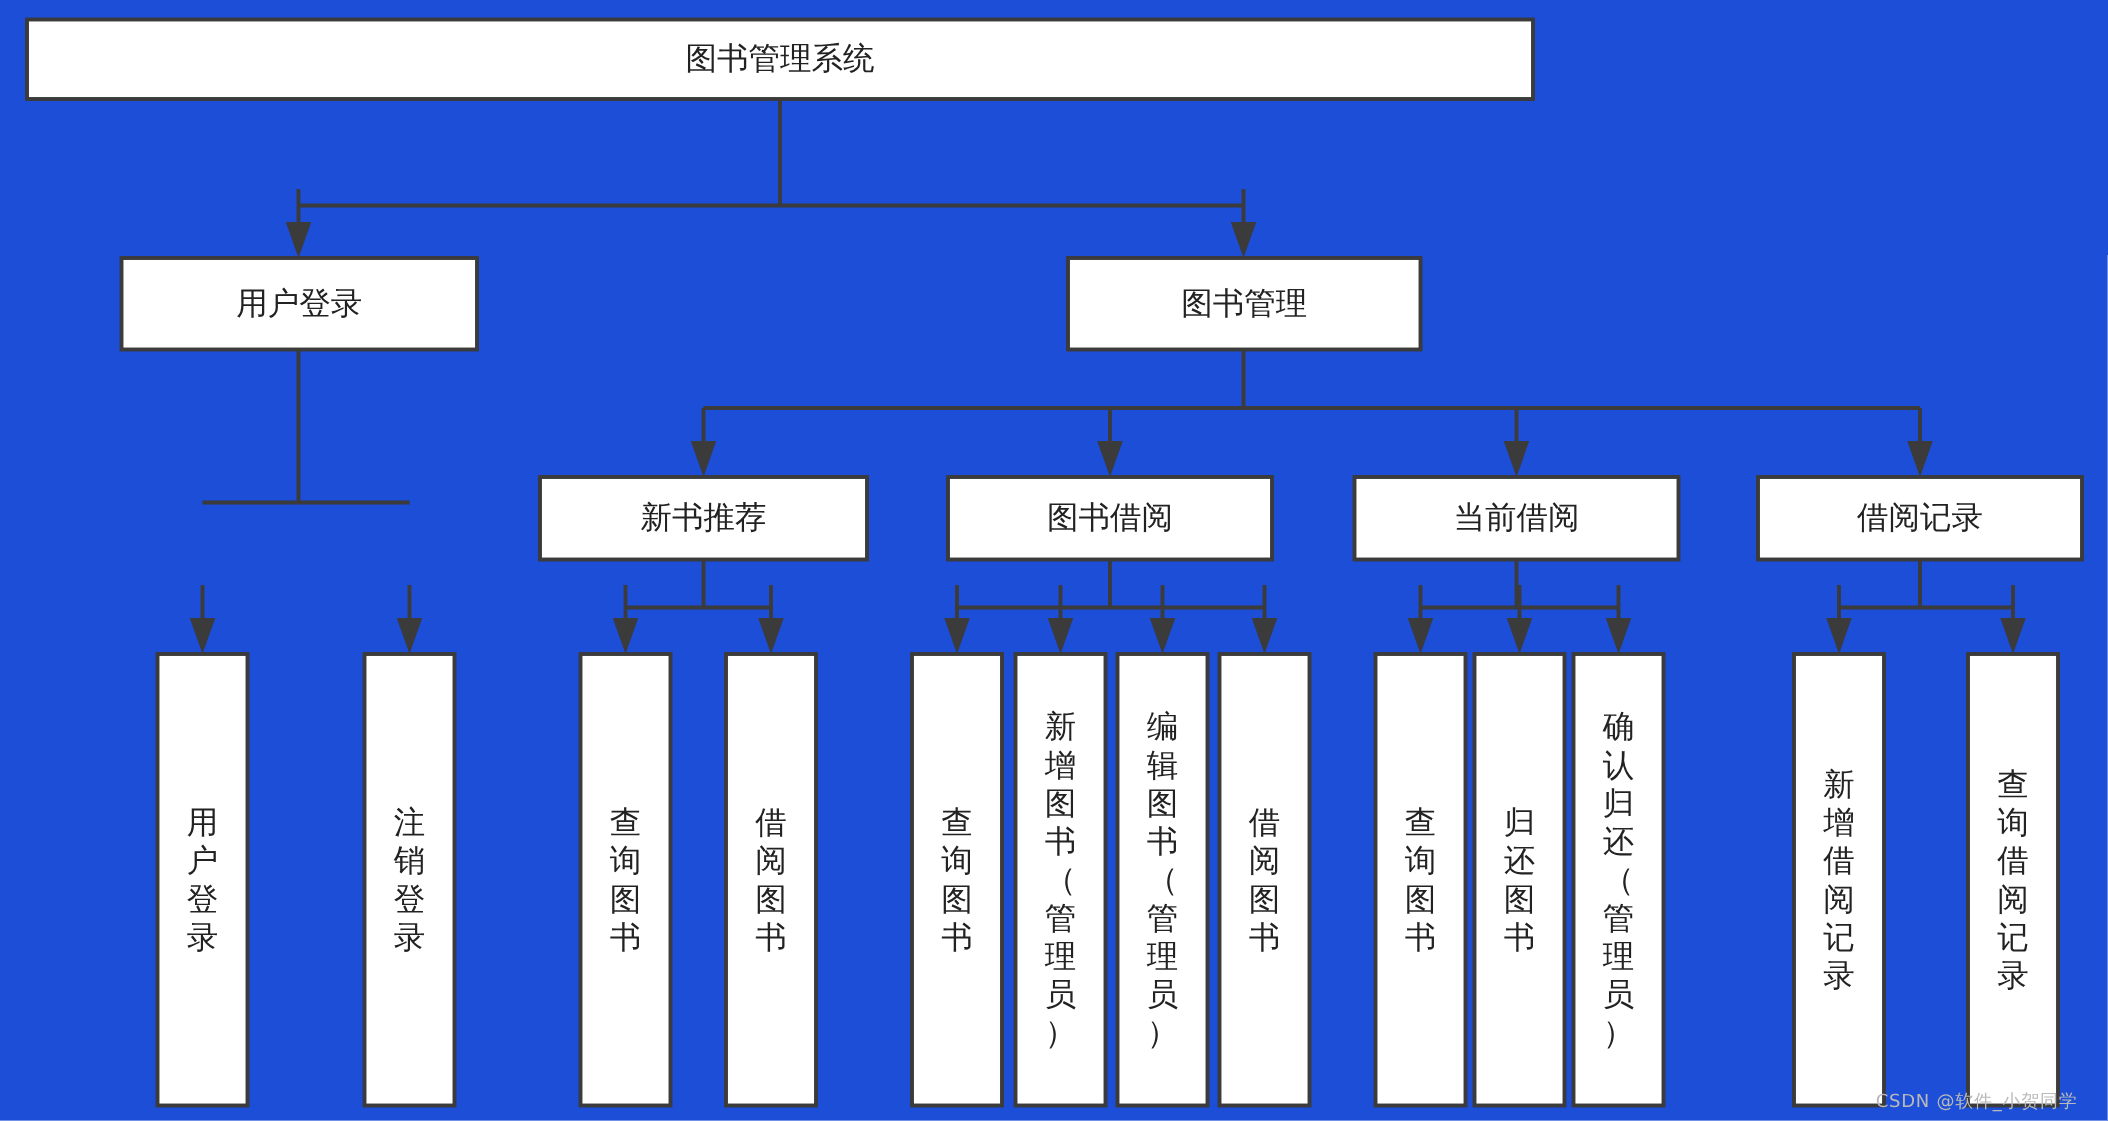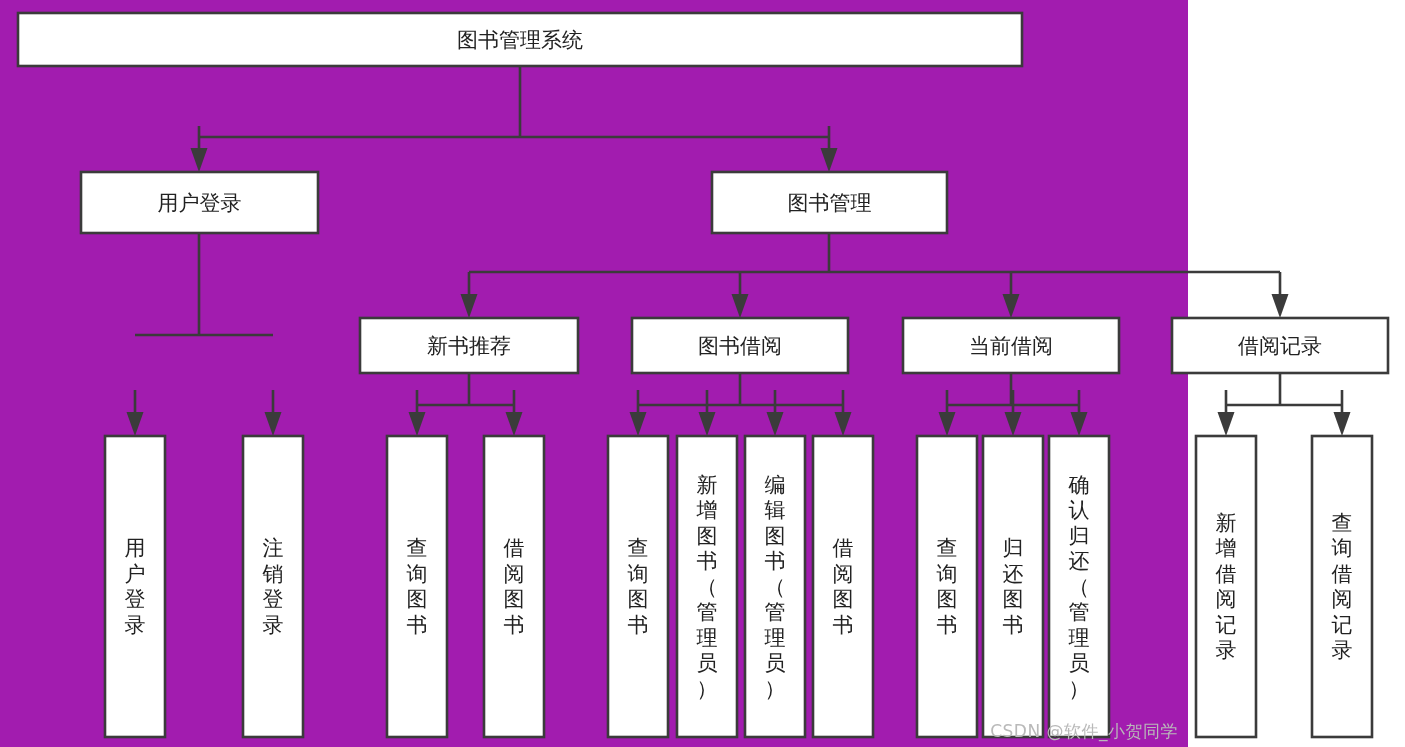--- a/index.html
+++ b/index.html
@@ -9,23 +9,23 @@
     background: #ffffff;
   }
   body {
     width: 1405px;
     height: 747px;
     overflow: hidden;
     font-family: "DejaVu Sans", "Liberation Sans", sans-serif;
   }
   #diagram-root {
     position: relative;
-    width: 1188px;
+    width: 1405px;
     height: 747px;
-    background: #a21caf;
+    background: #1d4ed8;
     text-decoration: underline;
   }
   svg.diagram-canvas {
     position: absolute;
     left: 0;
     top: 0;
     width: 1405px;
     height: 747px;
     display: block;
   }
@@ -52,24 +52,24 @@
     dominant-baseline: middle;
   }
   .node-label-v {
     font-family: "DejaVu Sans", "Liberation Sans", sans-serif;
     font-size: 21px;
     fill: #222222;
     text-anchor: middle;
   }
   .watermark {
     position: absolute;
-    right: 10px;
+    right: 20px;
     bottom: 4px;
     font-family: "DejaVu Sans", "Liberation Sans", sans-serif;
-    font-size: 17px;
+    font-size: 12px;
     color: #b9b9b9;
     letter-spacing: 0.5px;
     white-space: nowrap;
     user-select: none;
   }
 </style>
 </head>
 <body>
 
 <div id="diagram-root">

